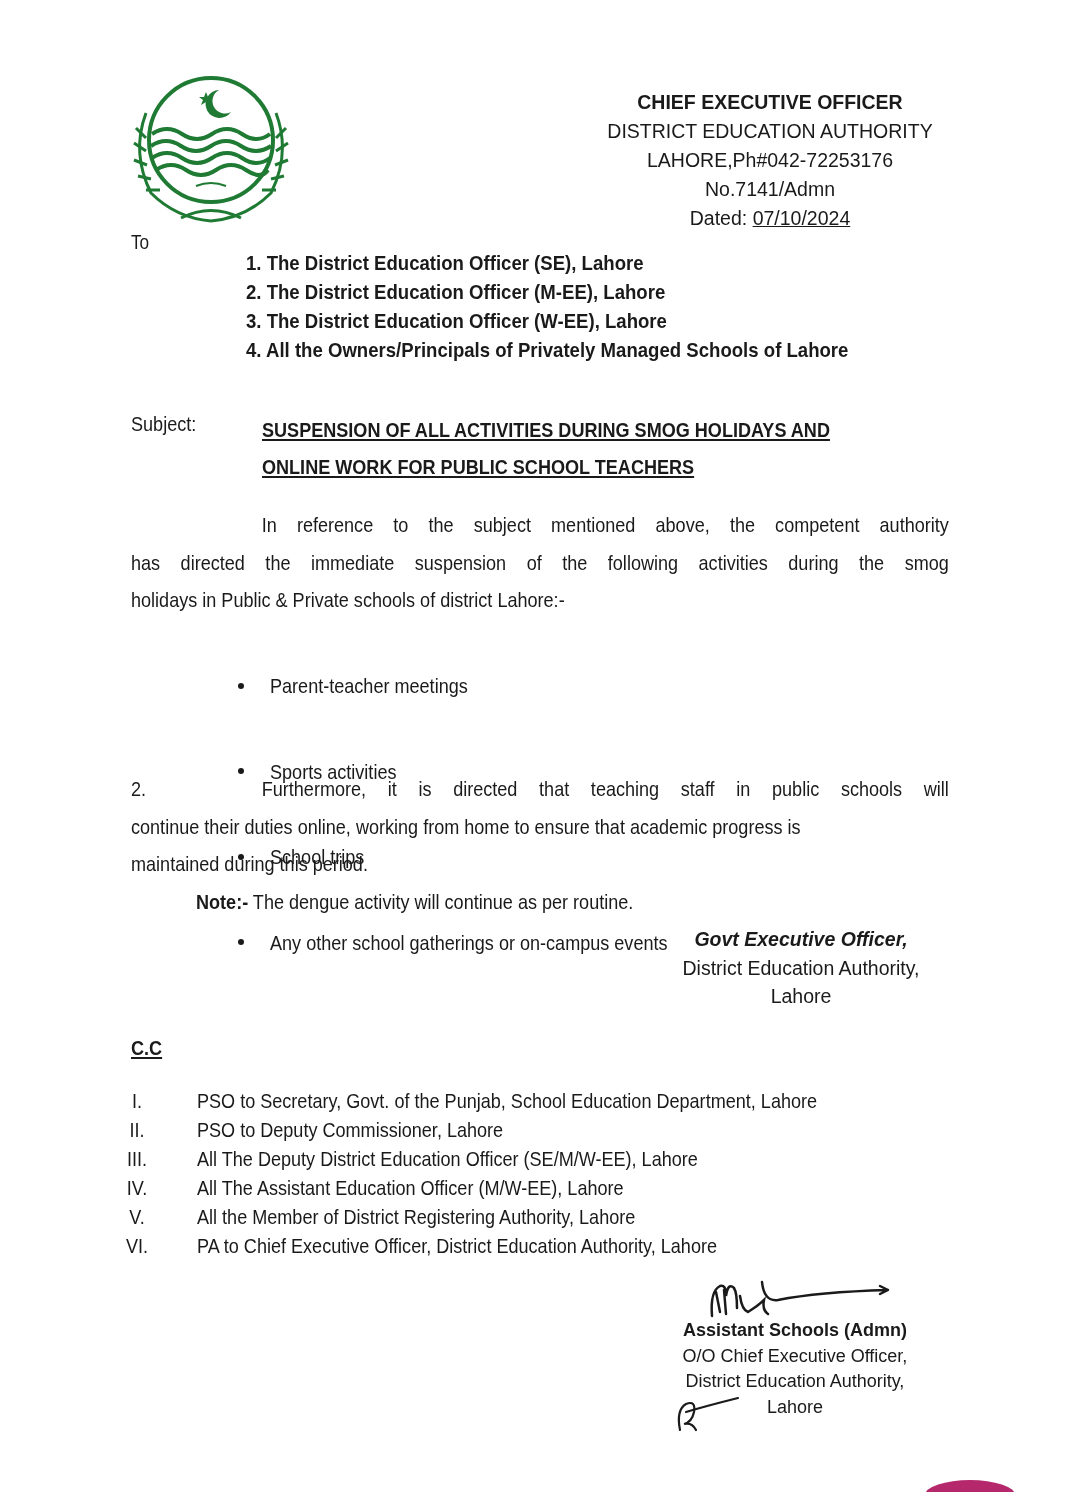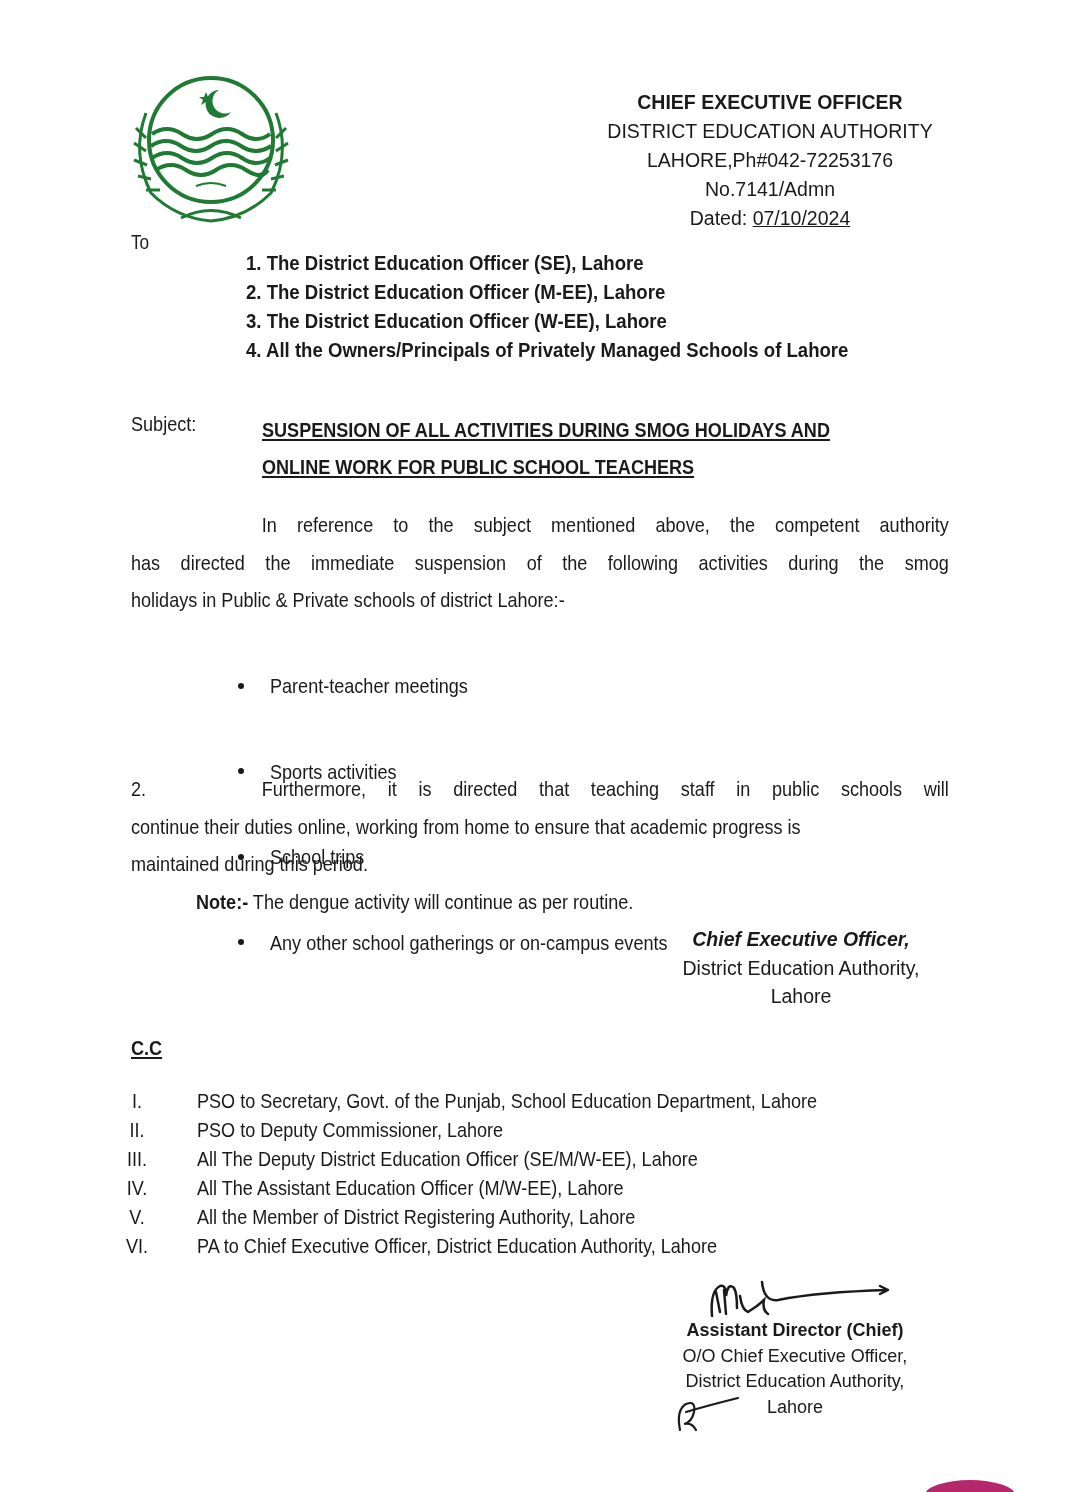--- a/index.html
+++ b/index.html
@@ -165,21 +165,21 @@
       <span>will</span>
     </div>
   </div>
   <div>continue their duties online, working from home to ensure that academic progress is</div>
   <div>maintained during this period.</div>
 </div>
 
 <div id="note" class="abs narrow"><b>Note:-</b><span> The dengue activity will continue as per routine.</span></div>
 
 <div id="order" class="abs">
-  <div class="i">Chief Executive Officer,</div>
+  <div class="i">Govt Executive Officer,</div>
   <div>District Education Authority,</div>
   <div>Lahore</div>
 </div>
 
 <div id="cc-title" class="abs narrow">C.C</div>
 <div id="cc-list" class="abs narrow">
   <div class="row">
       <span class="num">I.</span>
       <span class="txt">PSO to Secretary, Govt. of the Punjab, School Education Department, Lahore</span>
     </div>
@@ -208,21 +208,21 @@
 <svg id="signature" class="abs" viewBox="0 0 200 50">
   <g fill="none" stroke="#1a1a1a" stroke-width="2.5" stroke-linecap="round">
     <path d="M12 42 q-2 -25 8 -30 q6 -2 6 10 q2 -14 8 -8 q3 5 3 20"></path>
     <path d="M16 18 l4 20 M24 16 l2 24"></path>
     <path d="M40 22 q2 14 8 16 q10 -6 16 -12 q-2 10 4 14"></path>
     <path d="M62 8 q2 20 16 18 q40 -8 110 -10 l-8 -4 M188 16 l-8 4"></path>
   </g>
 </svg>
 
 <div id="signoff" class="abs">
-  <div class="b">Assistant Director (Chief)</div>
+  <div class="b">Assistant Schools (Admn)</div>
   <div>O/O Chief Executive Officer,</div>
   <div>District Education Authority,</div>
   <div>Lahore</div>
 </div>
 
 <svg id="initials" class="abs" viewBox="0 0 70 40">
   <g fill="none" stroke="#1a1a1a" stroke-width="2.2" stroke-linecap="round">
     <path d="M8 38 q-4 -20 6 -26 q10 -4 8 8 q-2 10 -10 12 q8 -2 12 6"></path>
     <path d="M14 20 q20 -6 52 -14"></path>
   </g>

